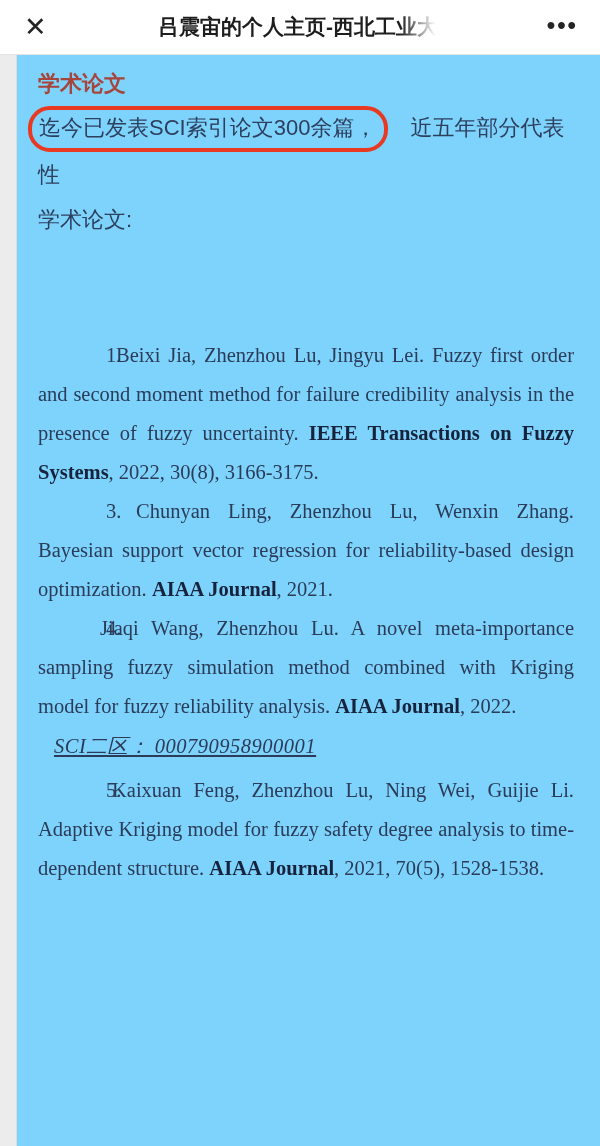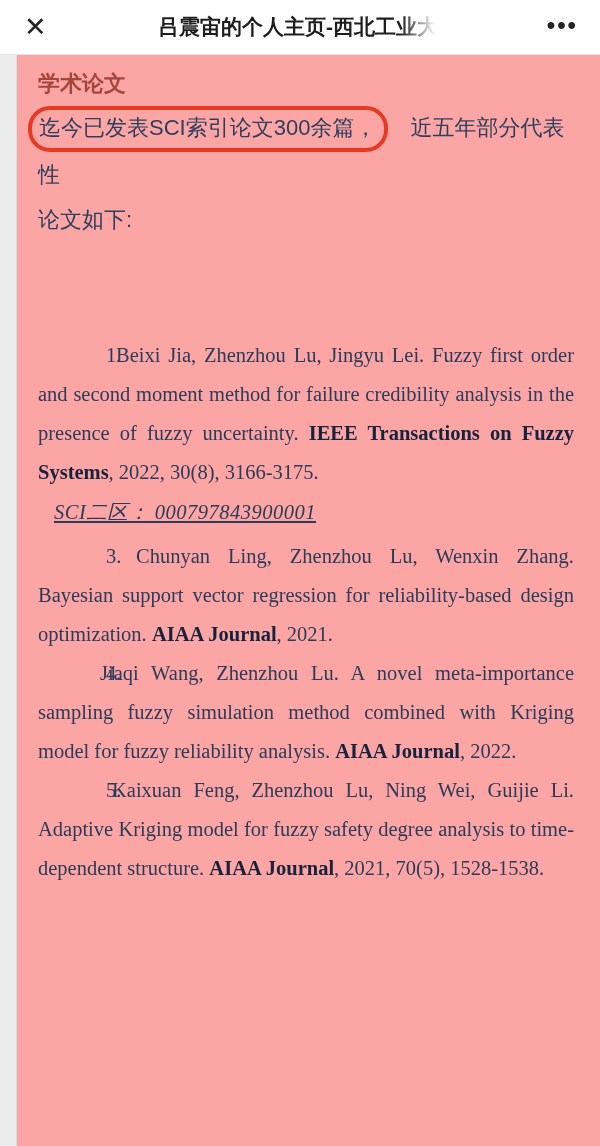--- a/index.html
+++ b/index.html
@@ -37,21 +37,21 @@
   .more-btn {
     position:absolute; right:22px; top:50%; transform:translateY(-58%);
     font-size:24px; letter-spacing:2px; color:#242424; font-weight:700;
     cursor:pointer;
   }
 
   
   .page {
     position:relative;
     width:600px; height:1091px;
-    background:#fca5a5;
+    background:#7dd3fc;
     border-left:16px solid #ececec;
     box-shadow:inset 1px 0 0 #dcdcdc;
     padding:12px 26px 0 22px;
   }
 
   .section-heading {
     color:#a6453b; font-weight:700; font-size:22px;
     margin:2px 0 6px 0; line-height:30px;
   }
 
@@ -105,41 +105,41 @@
   </div>
   <span class="more-btn">•••</span>
 </div>
 
 <div class="page">
 
   <div class="section-heading">学术论文</div>
 
   <p class="intro-para">
     <span class="redbox"><span>迄今已发表SCI索引论文300余篇，</span></span><span class="intro-rest">近五年部分代表性</span><br>
-    <span>论文如下:</span>
+    <span>学术论文:</span>
   </p>
 
   <div class="spacer-blank"></div>
 
   <div class="pubs">
 
     <div class="pub">
       <p class="pub-text"><span class="pub-num">1.</span><span>Beixi Jia, Zhenzhou Lu, Jingyu Lei. Fuzzy first order and second moment method for failure credibility analysis in the presence of fuzzy uncertainty. </span><b>IEEE Transactions on Fuzzy Systems</b><span>, 2022, 30(8), 3166-3175.</span></p>
     </div>
 
     <div class="pub">
-      <p class="sci-line"><span class="sci">SCI二区： 000797843900001</span></p>
     </div>
 
     <div class="pub">
       <p class="pub-text"><span class="pub-num">3.</span><span>Chunyan Ling, Zhenzhou Lu, Wenxin Zhang. Bayesian support vector regression for reliability-based design optimization. </span><b>AIAA Journal</b><span>, 2021.</span></p>
     </div>
 
     <div class="pub">
       <p class="pub-text"><span class="pub-num">4.</span><span>Jiaqi Wang, Zhenzhou Lu. A novel meta-importance sampling fuzzy simulation method combined with Kriging model for fuzzy reliability analysis. </span><b>AIAA Journal</b><span>, 2022.</span></p>
+      <p class="sci-line"><span class="sci">SCI二区： 000790958900001</span></p>
     </div>
 
     <div class="pub">
       <p class="pub-text"><span class="pub-num">5.</span><span>Kaixuan Feng, Zhenzhou Lu, Ning Wei, Guijie Li. Adaptive Kriging model for fuzzy safety degree analysis to time-dependent structure. </span><b>AIAA Journal</b><span>, 2021, 70(5), 1528-1538.</span></p>
     </div>
 
   </div>
 </div>
 
 </body></html>

